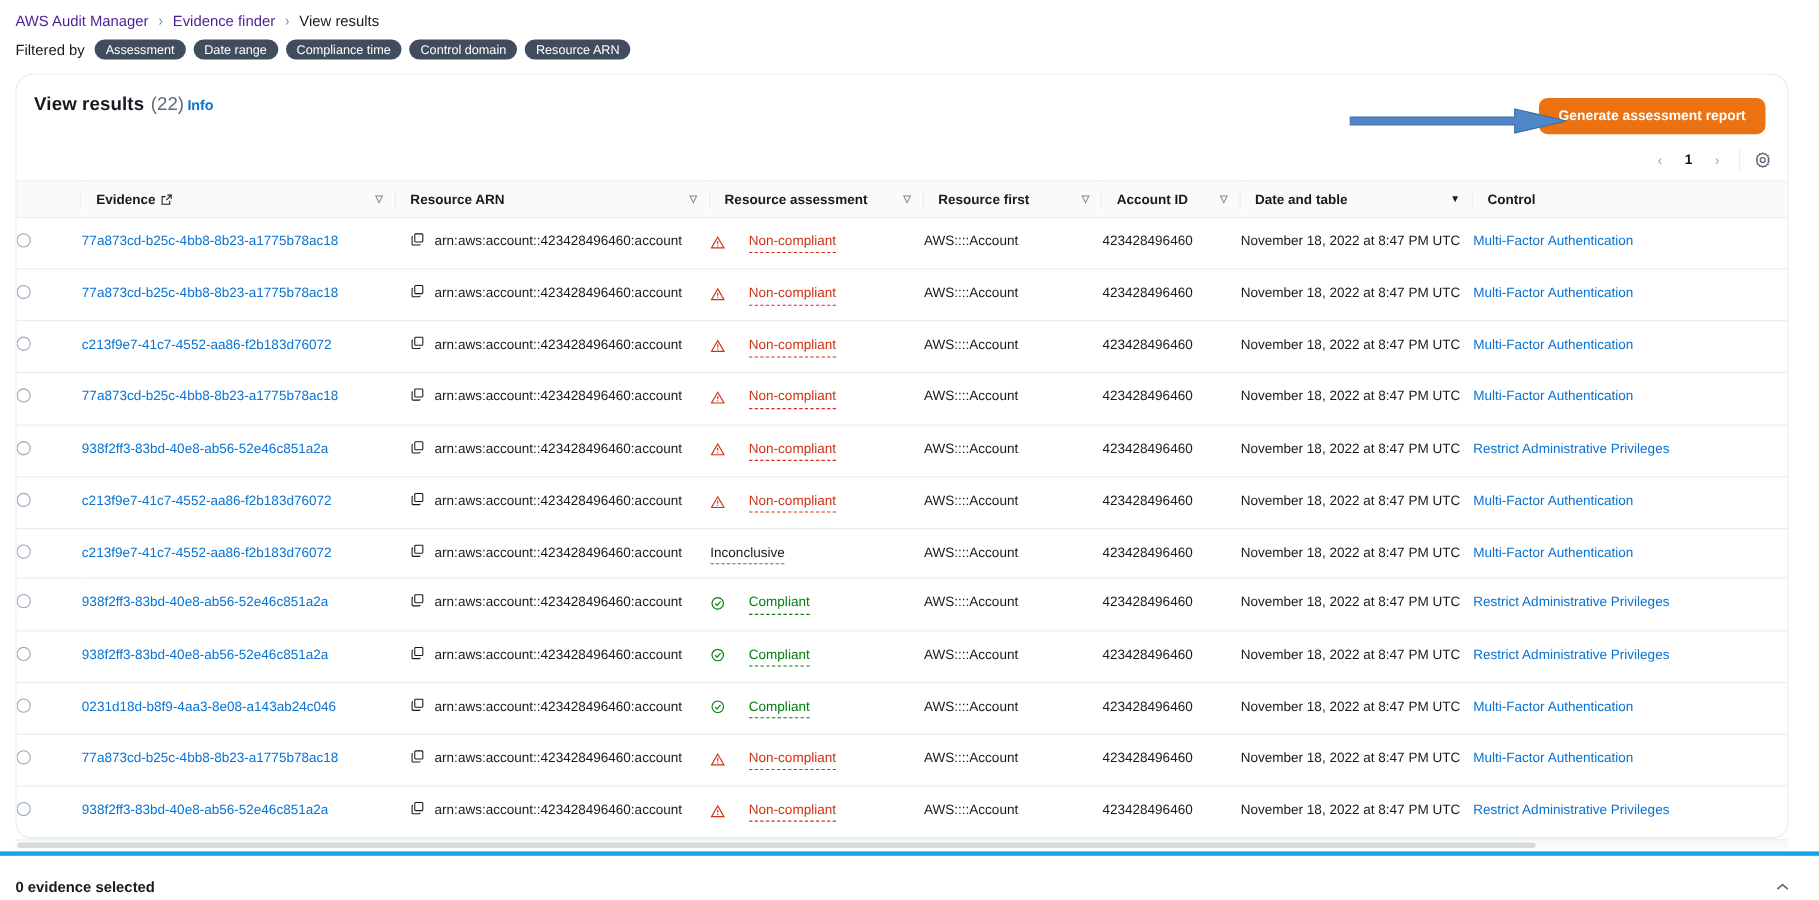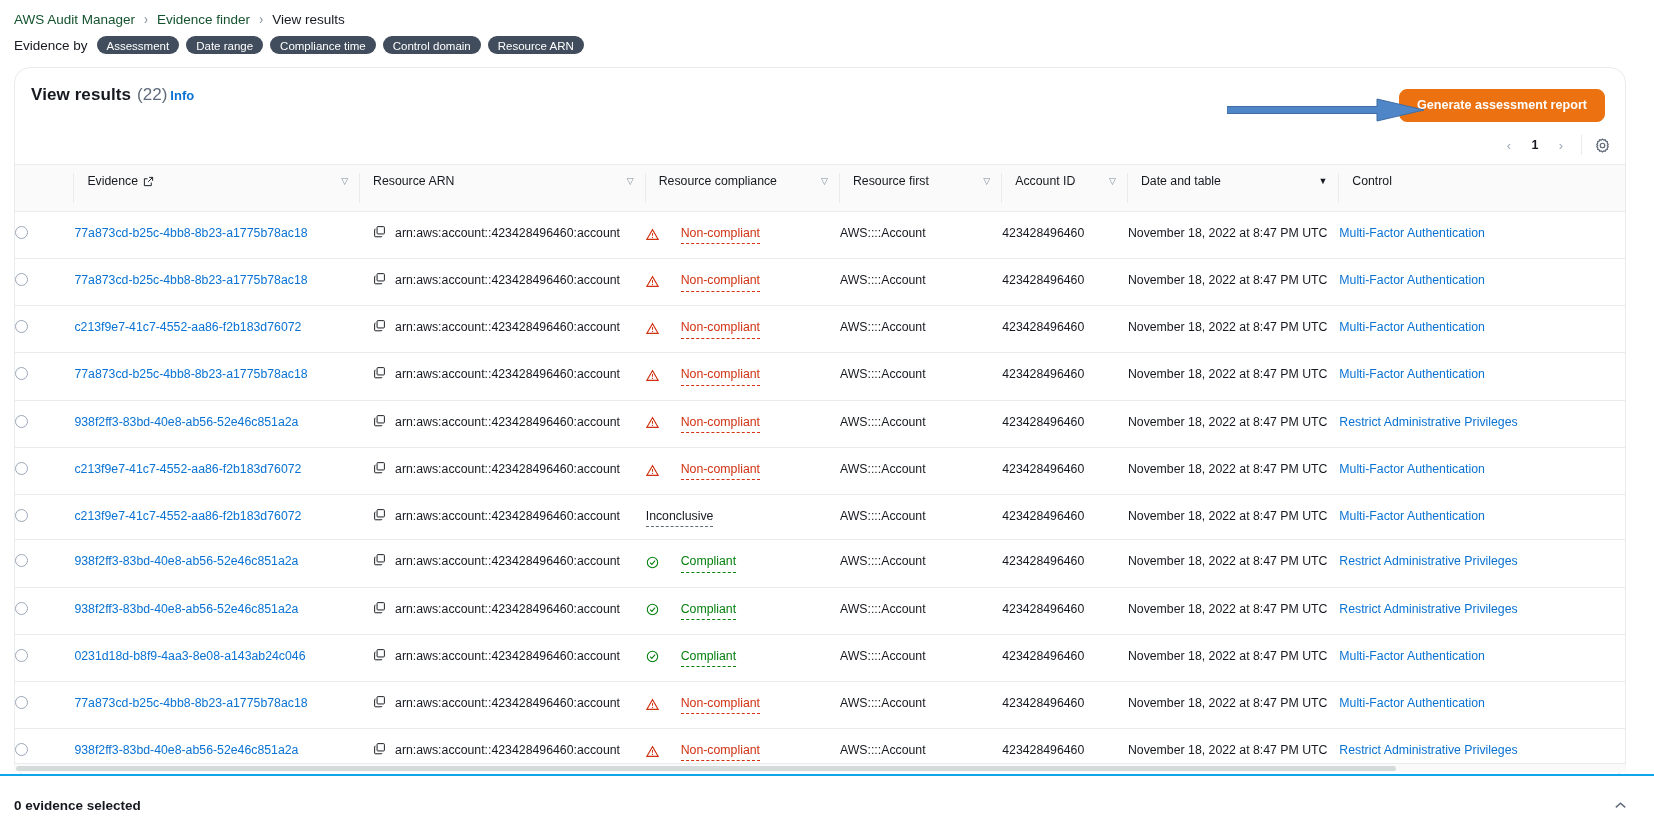--- a/index.html
+++ b/index.html
@@ -13,21 +13,21 @@
   }
   .page { position: relative; width: 1654px; height: 818px; background: #ffffff; }
 
   
   .breadcrumb {
     display: flex; align-items: center;
     padding: 10px 0 0 14px;
     font-size: 13.5px;
     height: 28px;
   }
-  .crumb-link { color: #14532d; text-decoration: none; cursor: pointer; }
+  .crumb-link { color: #4c1d95; text-decoration: none; cursor: pointer; }
   .crumb-current { color: #16191f; }
   .crumb-sep {
     color: #7d8998; margin: 0 9px; font-size: 12px;
     display: inline-block; transform: scaleY(1.25);
   }
 
   
   .filterbar {
     display: flex; align-items: center;
     padding: 6px 0 0 14px;
@@ -122,23 +122,23 @@
     cursor: pointer;
   }
 
   
   .tbl-wrap { width: 100%; overflow: hidden; border-top: 1px solid #e9ebed; }
   table.results { width: 100%; border-collapse: collapse; table-layout: fixed; }
   table.results thead th {
     background: #fafafa;
     text-align: left;
     font-size: 12.3px;
-    font-weight: normal;
+    font-weight: bold;
     color: #16191f;
-    padding: 9px 6px 23px 0;
+    padding: 9px 6px 9px 0;
     border-bottom: 1px solid #e9ebed;
     vertical-align: middle;
     position: relative;
     white-space: nowrap;
   }
   th.c-sel   { width: 52px; }
   th.c-ev    { width: 250px; }
   th.c-arn   { width: 250px; }
   th.c-comp  { width: 170px; }
   th.c-type  { width: 142px; }
@@ -202,21 +202,21 @@
   .scroll-thumb {
     position: absolute; left: 2px; top: 2px;
     width: 1380px; height: 5px;
     background: #d5dbdb; border-radius: 3px;
     cursor: pointer;
   }
   .footer {
     position: absolute; left: 0; bottom: 0;
     width: 1654px; height: 44px;
     background: #ffffff;
-    border-top: 2px solid #0ea5e9;
+    border-top: 4px solid #0ea5e9;
     display: flex; align-items: center; justify-content: space-between;
     padding: 16px 22px 0 14px;
   }
   .footer-text { font-size: 13.5px; font-weight: bold; color: #16191f; }
   .collapse-btn {
     width: 24px; height: 24px; display: inline-flex;
     align-items: center; justify-content: center; cursor: pointer;
     color: #5f6b7a;
   }
 </style>
@@ -227,21 +227,21 @@
 
   <div class="breadcrumb">
     <a class="crumb-link">AWS Audit Manager</a>
     <span class="crumb-sep">›</span>
     <a class="crumb-link">Evidence finder</a>
     <span class="crumb-sep">›</span>
     <span class="crumb-current">View results</span>
   </div>
 
   <div class="filterbar">
-    <span class="filter-label">Evidence by</span>
+    <span class="filter-label">Filtered by</span>
     <span class="pill">Assessment</span>
     <span class="pill">Date range</span>
     <span class="pill">Compliance time</span>
     <span class="pill">Control domain</span>
     <span class="pill">Resource ARN</span>
   </div>
 
   <div class="card">
 
     <div class="card-head">
@@ -303,21 +303,21 @@
                     <span>Resource ARN</span>
                   </span>
                 <span class="sort-caret hollow">▽</span>
               </div>
               <span class="th-divider"></span>
             </th>
 
             <th class="c-comp">
               <div class="th-inner">
                 <span class="th-label">
-                    <span>Resource compliance</span>
+                    <span>Resource assessment</span>
                   </span>
                 <span class="sort-caret hollow">▽</span>
               </div>
               <span class="th-divider"></span>
             </th>
 
             <th class="c-type">
               <div class="th-inner">
                 <span class="th-label">
                     <span>Resource first</span>

